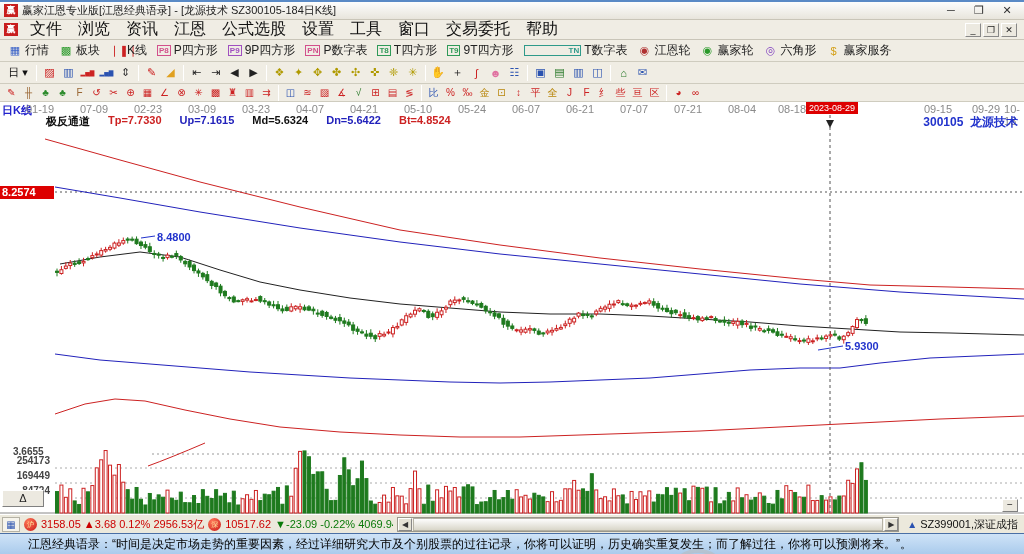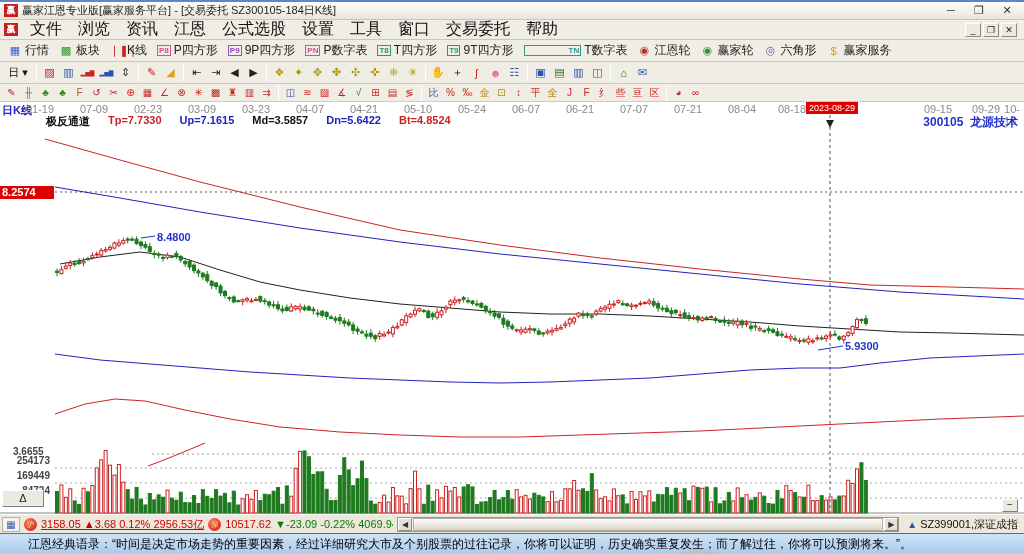--- a/index.html
+++ b/index.html
@@ -51,40 +51,40 @@
   .floorlbl { left:13px; top:344px; color:#444; font-size:10px; }
   .volscale { left:4px; top:351px; width:46px; text-align:right; font-size:10px; color:#444; line-height:15px; }
   .chartbtn { position:absolute; z-index:5; background:#ece9e0; border:1px solid #fff; border-right-color:#808080; border-bottom-color:#808080; text-align:center; color:#222; }
   .btn-expand { left:2px; top:388px; width:42px; height:17px; font-size:11px; line-height:15px; }
   .btn-collapse { left:1002px; top:397px; width:16px; height:13px; font-size:10px; line-height:10px; }
 
   
   .statusbar { position:absolute; top:512px; left:0; right:0; height:19px; background:#ece9dc; border-top:1px solid #fff; display:flex; align-items:center; font-size:11px; padding:0 2px; gap:4px; }
   .st-icon { width:18px; height:15px; border:1px solid #b5b2a5; background:#f6f4ec; color:#2a52b0; font-size:10px; text-align:center; line-height:13px; }
   .mkt { width:13px; height:13px; border-radius:50%; background:radial-gradient(circle at 35% 30%,#ff7a5a,#c81414); color:#ffe9a0; font-size:7px; text-align:center; line-height:13px; flex:none; }
-  .sh-txt { color:#cc0000; white-space:nowrap;text-decoration:underline; }
+  .sh-txt { color:#cc0000; white-space:nowrap; }
   .sz-idx { color:#cc0000; }
   .sz-txt { color:#0a7a0a; white-space:nowrap; overflow:hidden; max-width:118px; }
   .hscroll { flex:1; height:15px; border:1px solid #9a978c; background:#f4f2ea; display:flex; align-items:center; }
   .harrow { width:14px; height:13px; background:#e4e1d4; border:1px solid #fff; border-right-color:#888; border-bottom-color:#888; font-size:8px; line-height:12px; text-align:center; color:#333; }
   .hthumb { flex:1; height:13px; background:linear-gradient(#fdfdfd,#d9d6c9); border:1px solid #b5b2a5; margin:0 1px; }
   .st-right { display:flex; align-items:center; gap:3px; padding:0 4px; white-space:nowrap; color:#111; }
   .mini-chart-icon { color:#2a52b0; font-size:10px; }
 
   
   .msgbar { position:absolute; top:531px; left:0; right:0; height:23px; background:linear-gradient(#cfe3f7,#aacbec); border-top:1px solid #4a6fa5; border-bottom:2px solid #2a4a7a; color:#000; font-size:12px; line-height:20px; padding-left:28px; overflow:hidden; white-space:nowrap; }
 </style>
 </head>
 <body>
 
 <div class="app">
 
   <div class="titlebar">
     <span class="appicon">赢</span>
-    <span class="title">赢家江恩专业版[赢家服务平台] - [交易委托  SZ300105-184日K线]</span>
+    <span class="title">赢家江恩专业版[江恩经典语录] - [龙源技术  SZ300105-184日K线]</span>
     <span class="winctl">
       <span class="wbtn">─</span>
       <span class="wbtn">❐</span>
       <span class="wbtn">✕</span>
     </span>
   </div>
 
   <div class="menubar">
     <span class="appicon">赢</span>
     <span id="menu-items"><span class="menuitem">文件</span><span class="menuitem">浏览</span><span class="menuitem">资讯</span><span class="menuitem">江恩</span><span class="menuitem">公式选股</span><span class="menuitem">设置</span><span class="menuitem">工具</span><span class="menuitem">窗口</span><span class="menuitem">交易委托</span><span class="menuitem">帮助</span></span>
@@ -830,21 +830,21 @@
         <span class="datelbl" style="left: 938px;">09-15</span>
         <span class="datelbl" style="left: 986px;">09-29</span>
         <span class="datelbl" style="left: 1012px;">10-13</span>
       </div>
     <div class="datehl">2023-08-29</div>
 
     <div class="overlay indrow">
       <span style="color:#111">极反通道</span>
       <span style="color:#cc2222">Tp=7.7330</span>
       <span style="color:#2222bb">Up=7.1615</span>
-      <span style="color:#111">Md=3.5857</span>
+      <span style="color:#111">Md=5.6324</span>
       <span style="color:#2222bb">Dn=5.6422</span>
       <span style="color:#cc2222">Bt=4.8524</span>
     </div>
 
     <div class="overlay stocklbl">
       <span>300105</span>&nbsp;&nbsp;<span>龙源技术</span>
     </div>
 
     <div class="overlay axisbox">8.2574</div>
     <div class="overlay peaklbl">8.4800</div>

